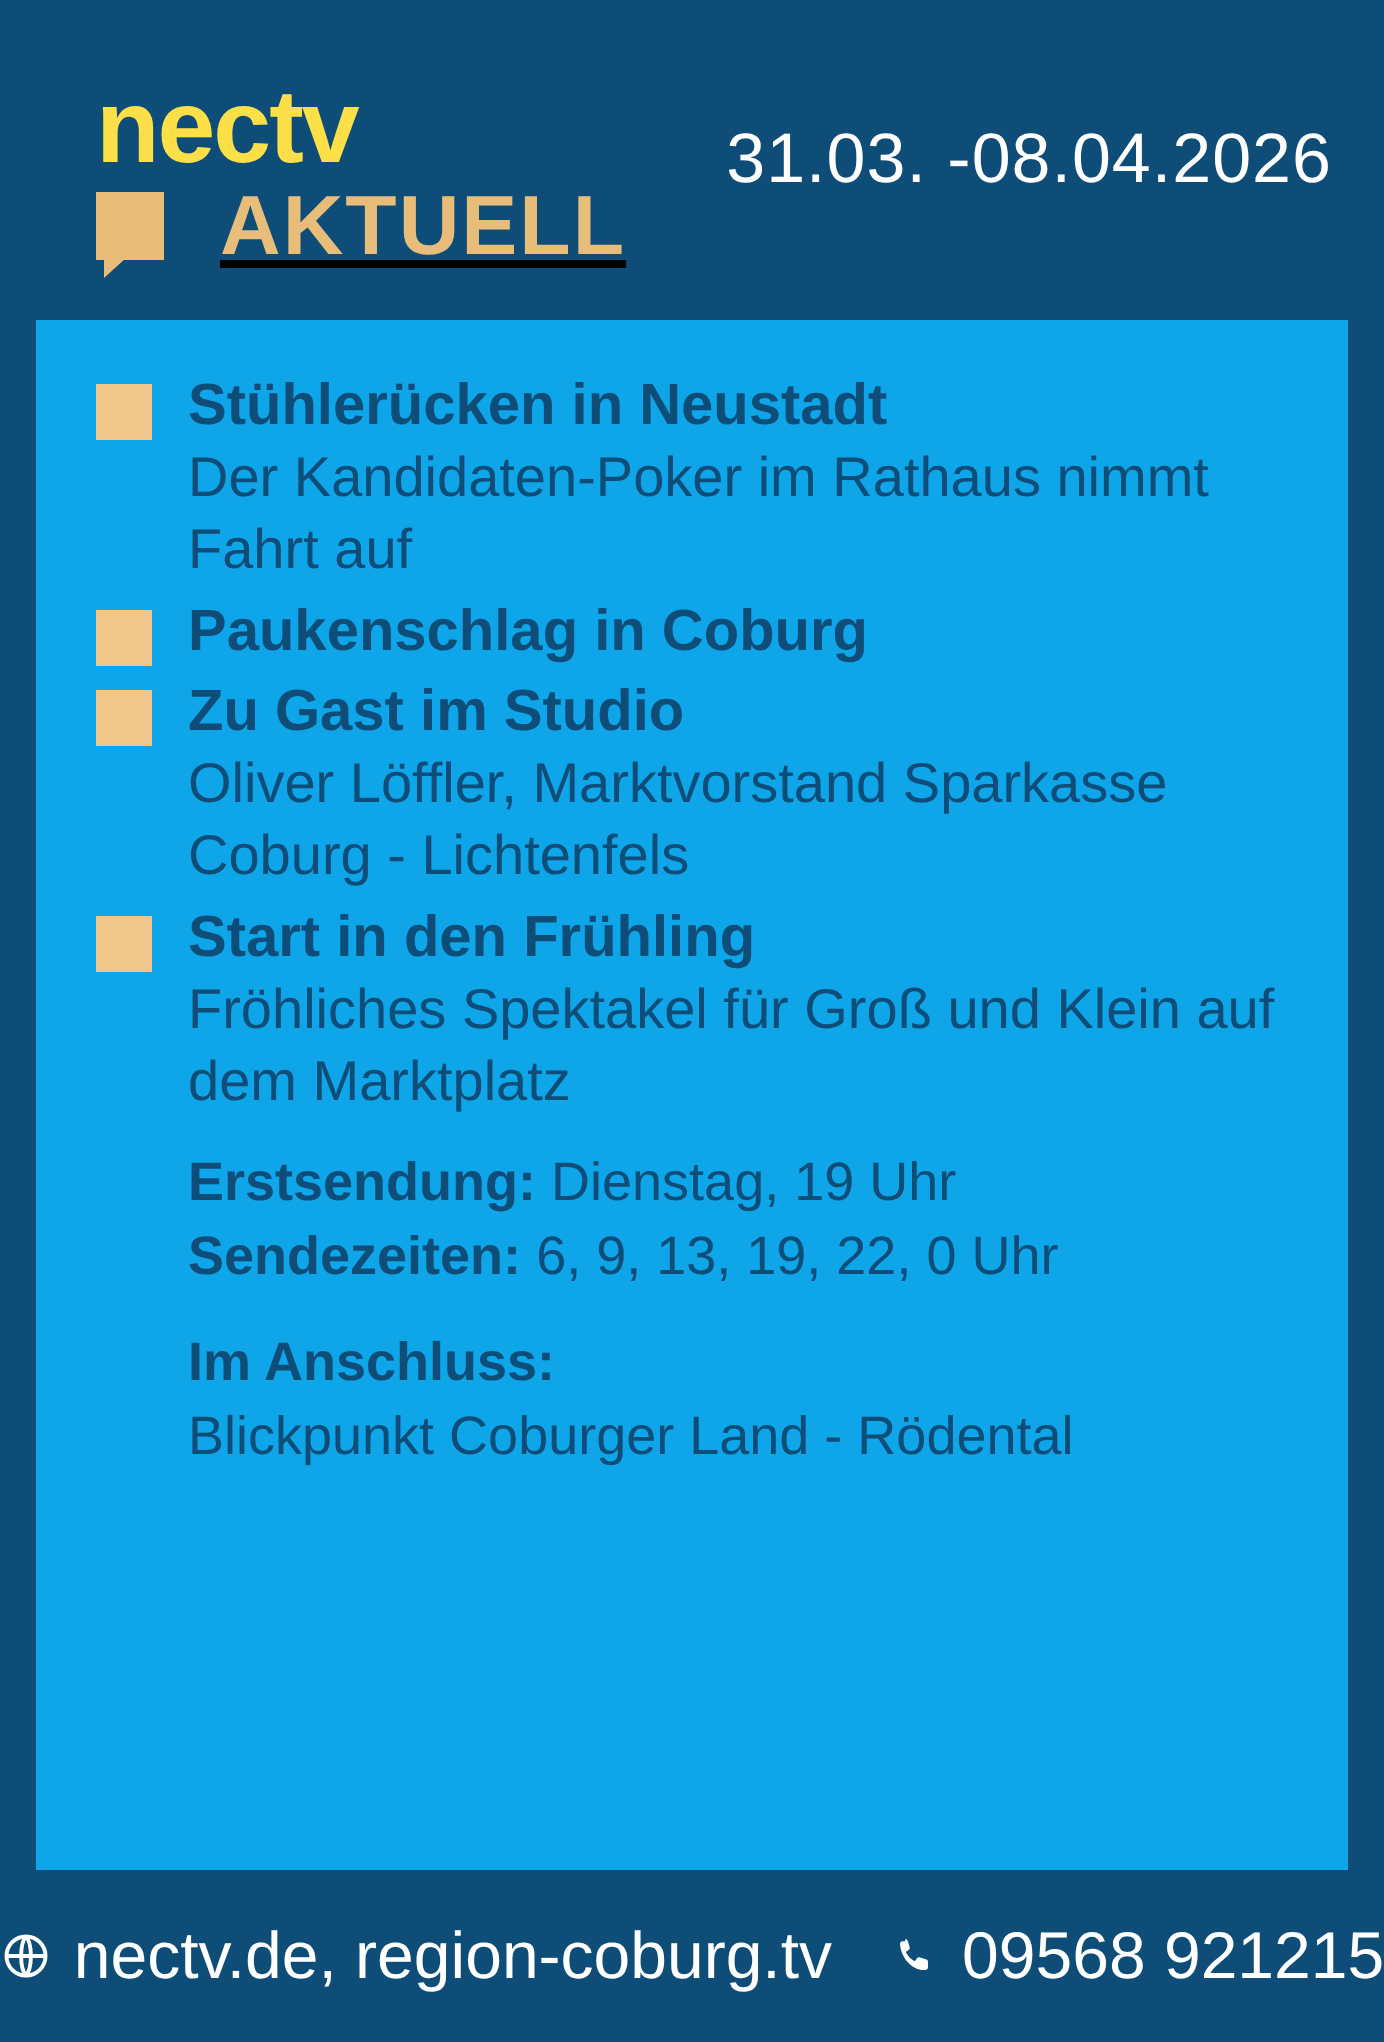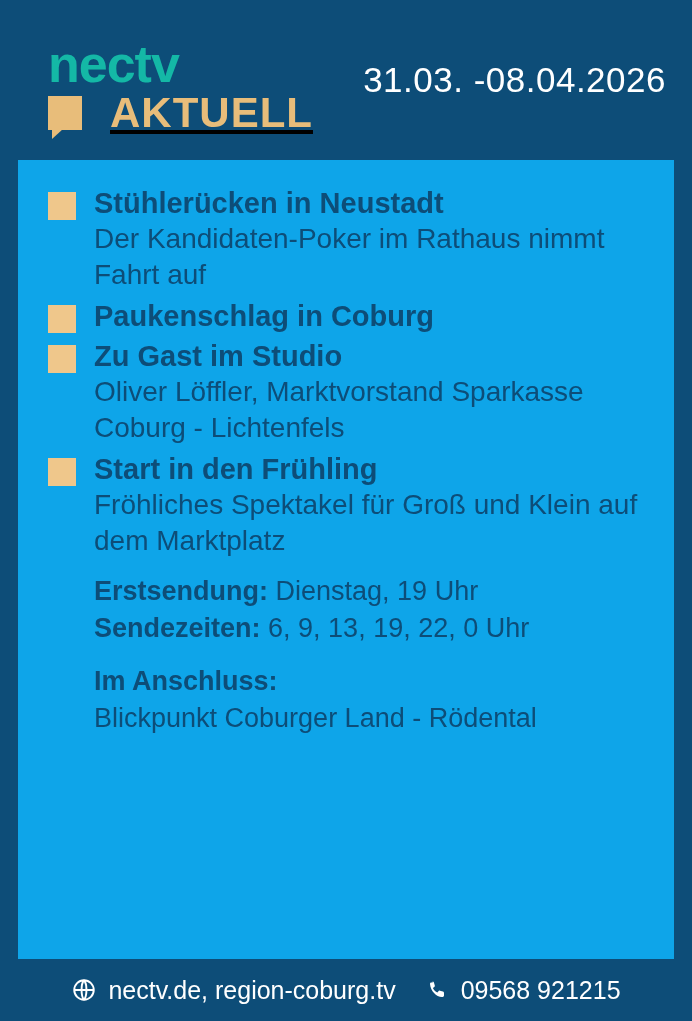--- a/index.html
+++ b/index.html
@@ -32,21 +32,21 @@
     box-sizing: border-box;
   }
   .logo-block {
     position: relative;
     width: 244px;
     flex: 0 0 244px;
   }
   .logo-name {
     font-size: 52px;
     font-weight: bold;
-    color: #14b8a6;
+    color: #fde047;
     letter-spacing: -1px;
     line-height: 1;
     margin: 0 0 2px 0;
   }
   .logo-sub-row {
     display: flex;
     align-items: center;
     gap: 28px;
     text-decoration: underline;
   }
@@ -145,27 +145,27 @@
   }
   .closing-text {
     color: #0d4d78;
     font-size: 27px;
     line-height: 1.28;
     margin-top: 2px;
   }
 
   
   .footer {
-    height: 62px;
+    height: 86px;
     display: flex;
     align-items: center;
     justify-content: center;
     gap: 30px;
     color: #ffffff;
-    font-size: 25px;
+    font-size: 33px;
   }
   .footer-item {
     display: flex;
     align-items: center;
     gap: 11px;
     white-space: nowrap;
   }
   .icon-svg {
     display: block;
   }

